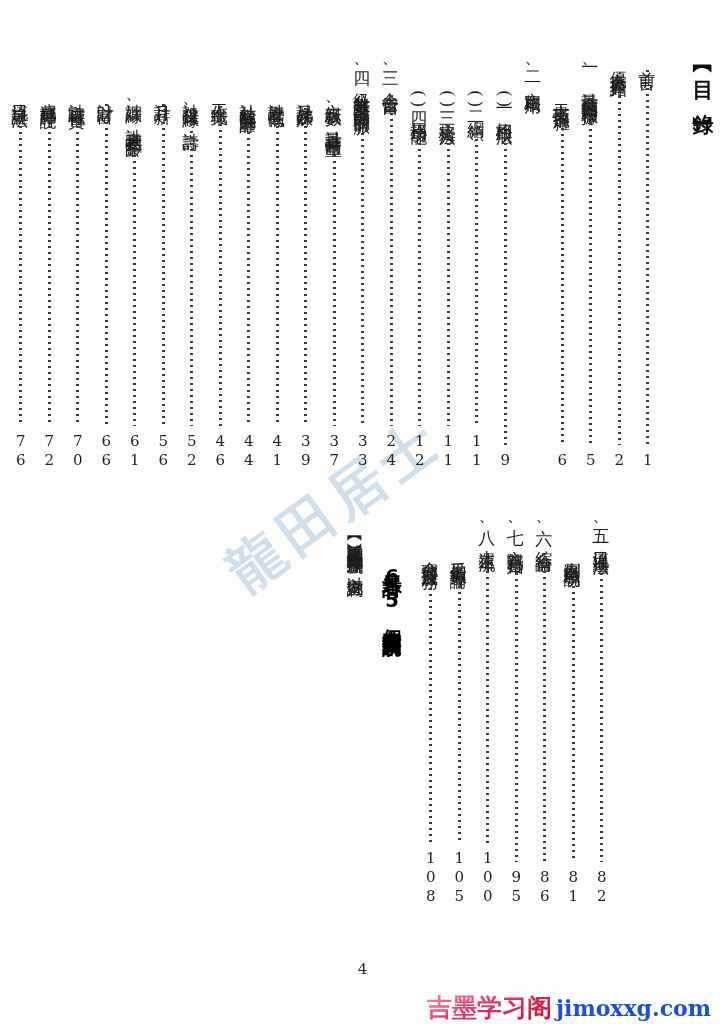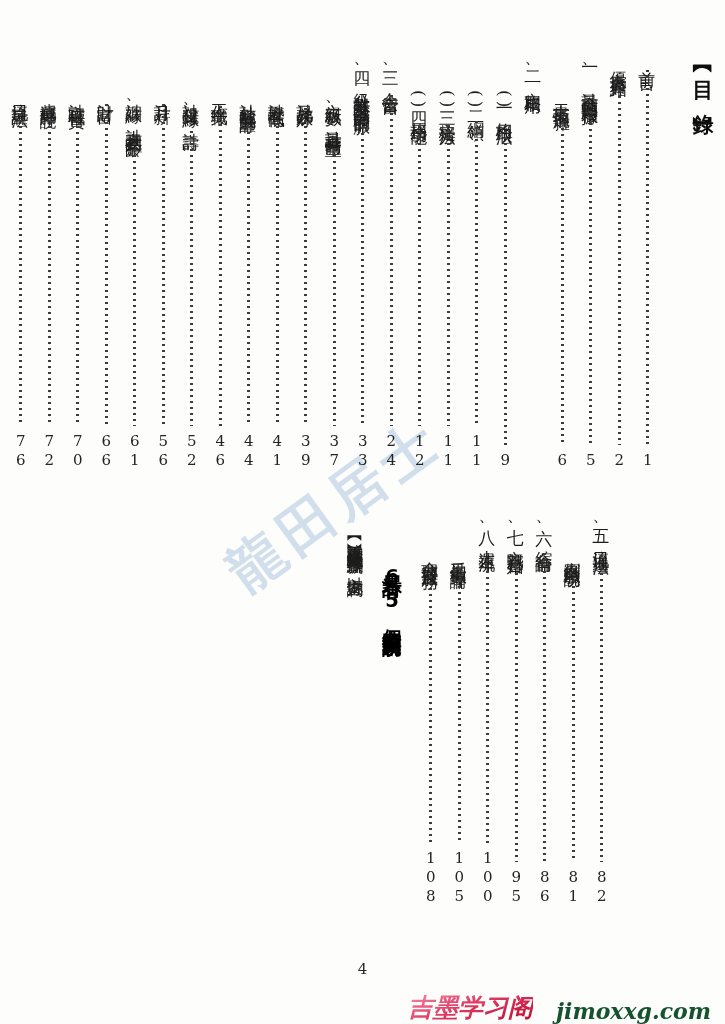--- a/index.html
+++ b/index.html
@@ -70,35 +70,35 @@
     white-space: nowrap; pointer-events: none; text-align: center;
   }
 
   
   .page-number {
     position: absolute; top: 960px; left: 0; width: 725px;
     text-align: center; font-size: 15px; color: #2a2a2a;
   }
   .site-footer {
     position: absolute; top: 991px; right: 14px;
-    display: flex; align-items: flex-end; gap: 23px; white-space: nowrap; font-style: italic;
+    display: flex; align-items: center; gap: 4px; white-space: nowrap;
   }
   .site-name {
     font-family: "DejaVu Sans", "Liberation Sans", sans-serif;
     font-weight: 800; font-size: 25px; color: #cc0f3c;
   }
   @supports ((-webkit-background-clip: text)) {
     .site-name {
       background: linear-gradient(160deg, #f792b0 0%, #e03a63 45%, #b90931 100%);
       -webkit-background-clip: text; -webkit-text-fill-color: transparent;
     }
   }
   .site-url {
     font-family: "DejaVu Serif", "Liberation Serif", serif;
-    font-weight: bold; font-size: 22px; color: #14532d;
+    font-weight: bold; font-size: 22px; color: #1d4ed8;
   }
 </style>
 </head>
 <body>
 
 <div class="page">
 
   <div class="watermark">龍田居士</div>
 
   <div class="toc-block1">

